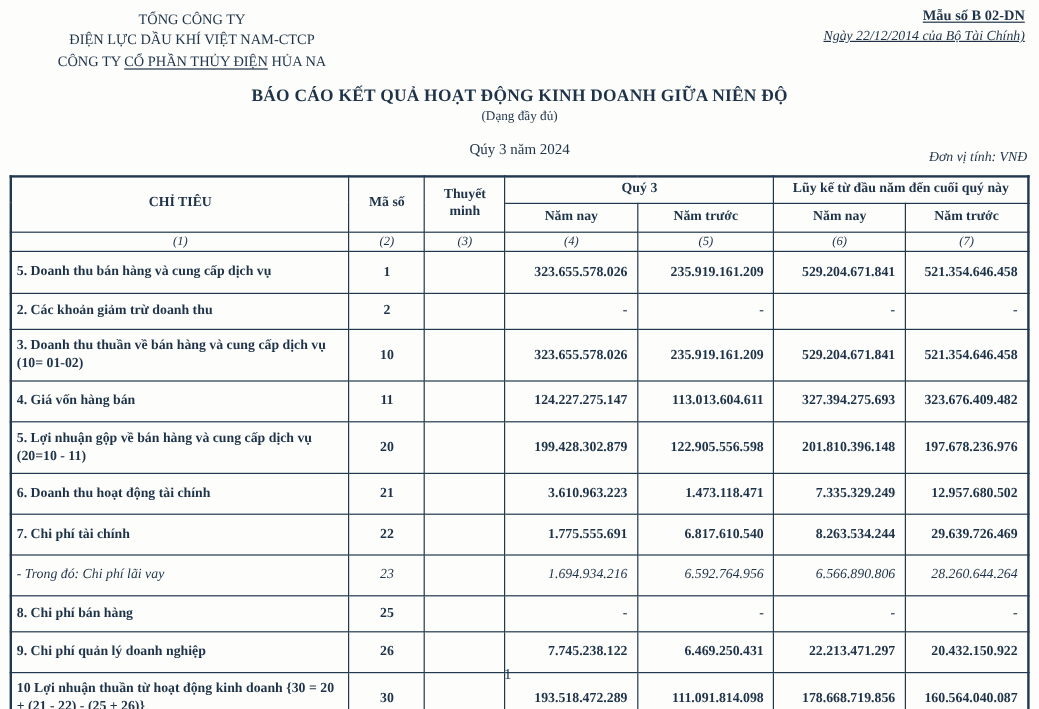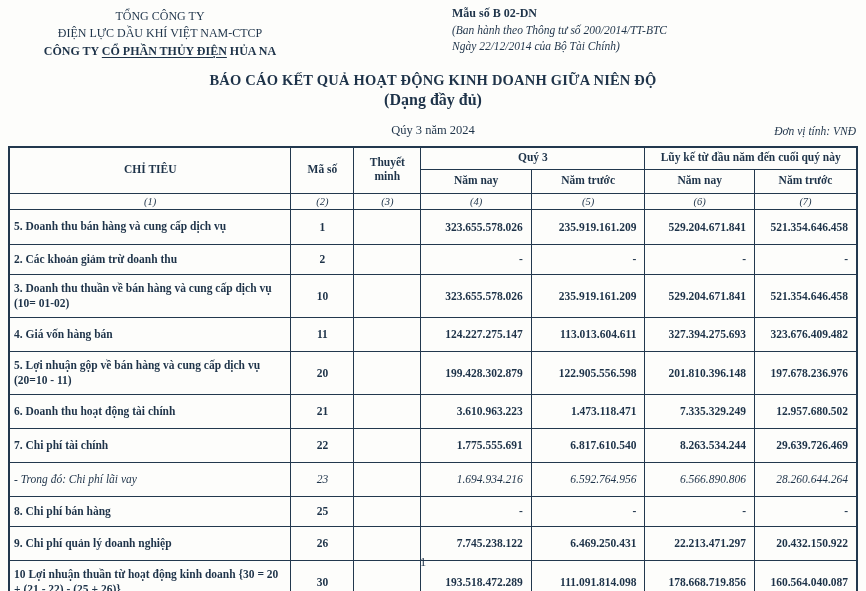--- a/index.html
+++ b/index.html
@@ -12,32 +12,32 @@
     width:866px; height:591px;
     background:#fdfdfb;
     color:#1e3349;
     overflow:hidden;
   }
   
   .header-left {
     position:absolute; top:8px; left:8px; width:304px;
     text-align:center; font-size:12px; line-height:1.45;
   }
-  .header-left .company { font-weight:bold; }
+  .header-left .company { font-weight:normal; }
   .header-left .company .u { text-decoration:underline; text-underline-offset:2px; }
   .header-right {
     position:absolute; top:5px; left:452px; width:402px;
-    text-align:left; font-size:11.5px; line-height:1.4;
+    text-align:right; font-size:11.5px; line-height:1.4;text-decoration:underline;
   }
   .header-right .form-no { font-weight:bold; font-size:12px; }
   .header-right .issue { font-style:italic; }
   
   .title-block { position:absolute; top:72px; left:0; width:100%; text-align:center; }
   .title-main { font-weight:bold; font-size:14.5px; letter-spacing:.2px; }
-  .title-sub  { font-weight:bold; font-size:16px; margin-top:2px; }
+  .title-sub  { font-weight:normal; font-size:11px; margin-top:2px; }
   .title-period { font-size:12.5px; margin-top:14px; }
   .unit-note {
     position:absolute; top:125px; right:10px;
     font-style:italic; font-size:11.5px;
   }
   
   table.report {
     position:absolute; top:146px; left:8px;
     width:850px; border-collapse:collapse; table-layout:fixed;
     font-size:11.5px; color:#1e3349;
@@ -82,21 +82,20 @@
 <div class="page">
 
   <div class="header-left">
     <div>TỔNG CÔNG TY</div>
     <div>ĐIỆN LỰC DẦU KHÍ VIỆT NAM-CTCP</div>
     <div class="company"><span>CÔNG TY </span><span class="u">CỔ PHẦN THỦY ĐIỆN</span><span> HỦA NA</span></div>
   </div>
 
   <div class="header-right">
     <div class="form-no">Mẫu số B 02-DN</div>
-    <div class="issue">(Ban hành theo Thông tư số 200/2014/TT-BTC</div>
     <div class="issue">Ngày 22/12/2014 của Bộ Tài Chính)</div>
   </div>
 
   <div class="title-block">
     <div class="title-main">BÁO CÁO KẾT QUẢ HOẠT ĐỘNG KINH DOANH GIỮA NIÊN ĐỘ</div>
     <div class="title-sub">(Dạng đầy đủ)</div>
     <div class="title-period">Qúy 3 năm 2024</div>
   </div>
 
   <div class="unit-note">Đơn vị tính: VNĐ</div>

